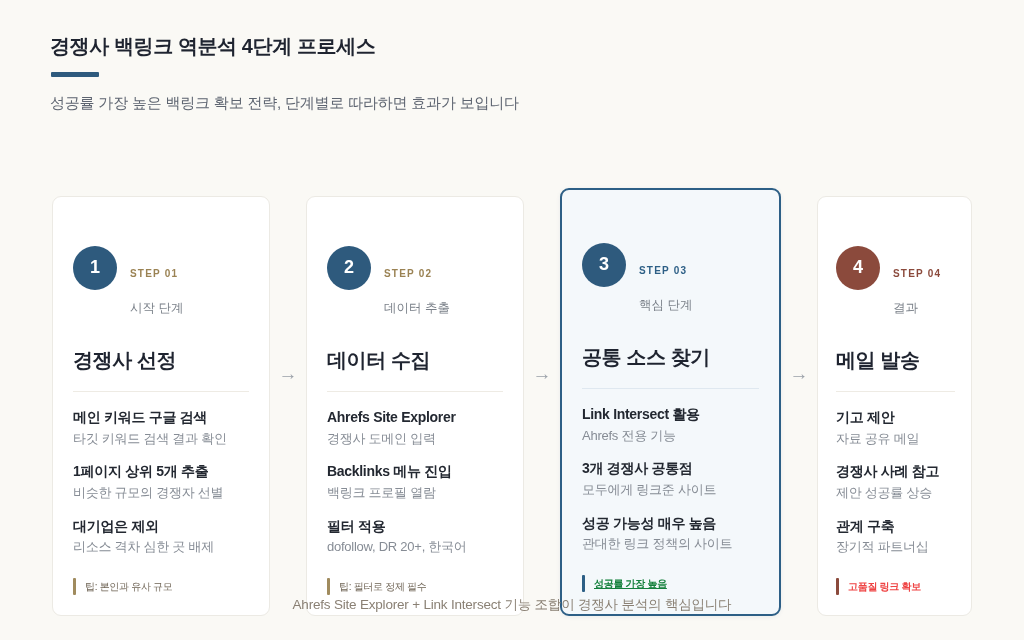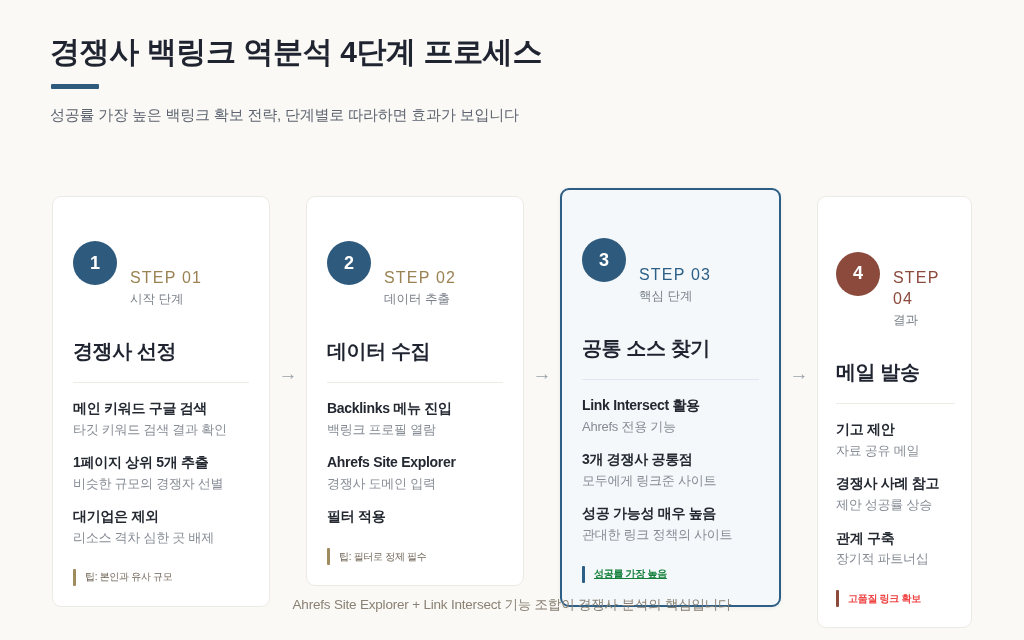--- a/index.html
+++ b/index.html
@@ -22,21 +22,21 @@
   }
 
   
   .header {
     position: absolute;
     left: 50px;
     top: 34px;
     width: 900px;
   }
   .title {
-    font-size: 30px;
+    font-size: 20px;
     font-weight: bold;
     letter-spacing: -0.4px;
     color: #1f2430;
     line-height: 1.2;
     margin: 0;
   }
   .title-rule {
     width: 48px;
     height: 5px;
     border-radius: 1px;
@@ -106,32 +106,32 @@
     color: #ffffff;
     font-size: 18px;
     font-weight: bold;
     display: flex;
     align-items: center;
     justify-content: center;
   }
   .badge.brown { background: #8b4a3c; }
   .step-meta { line-height: 1.32; }
   .step-label {
-    font-size: 16px;
-    font-weight: normal;
+    font-size: 10px;
+    font-weight: bold;
     letter-spacing: 1.2px;
     color: #9a8253;
     margin-top: 48px;
   }
   .step-label.blue { color: #2d5f86; }
   .step-label.brown { color: #8b4a3c; }
   .step-sub {
     font-size: 12.5px;
     color: #7a8089;
-    margin-top: 3px;
+    margin-top: 20px;
   }
 
   .card-title {
     font-size: 20px;
     font-weight: bold;
     color: #1f2430;
     letter-spacing: -0.4px;
     margin-top: 30px;
   }
   .divider {
@@ -245,29 +245,30 @@
         <div class="badge">2</div>
         <div class="step-meta">
           <div class="step-label">STEP 02</div>
           <div class="step-sub">데이터 추출</div>
         </div>
       </div>
       <div class="card-title">데이터 수집</div>
       <div class="divider"></div>
       <div class="items">
         <div class="item">
+          <div class="item-title">Ahrefs Site Explorer</div>
+          <div class="item-desc">경쟁사 도메인 입력</div>
+        </div>
+        <div class="item">
           <div class="item-title">Backlinks 메뉴 진입</div>
           <div class="item-desc">백링크 프로필 열람</div>
         </div>
         <div class="item">
-          <div class="item-title">Ahrefs Site Explorer</div>
-          <div class="item-desc">경쟁사 도메인 입력</div>
-        </div>
-        <div class="item">
           <div class="item-title">필터 적용</div>
+          <div class="item-desc">dofollow, DR 20+, 한국어</div>
         </div>
       </div>
       <div class="tip">
         <div class="tip-bar"></div>
         <div class="tip-text">팁: 필터로 정제 필수</div>
       </div>
     </div>
 
     <div class="arrow">→</div>
 

